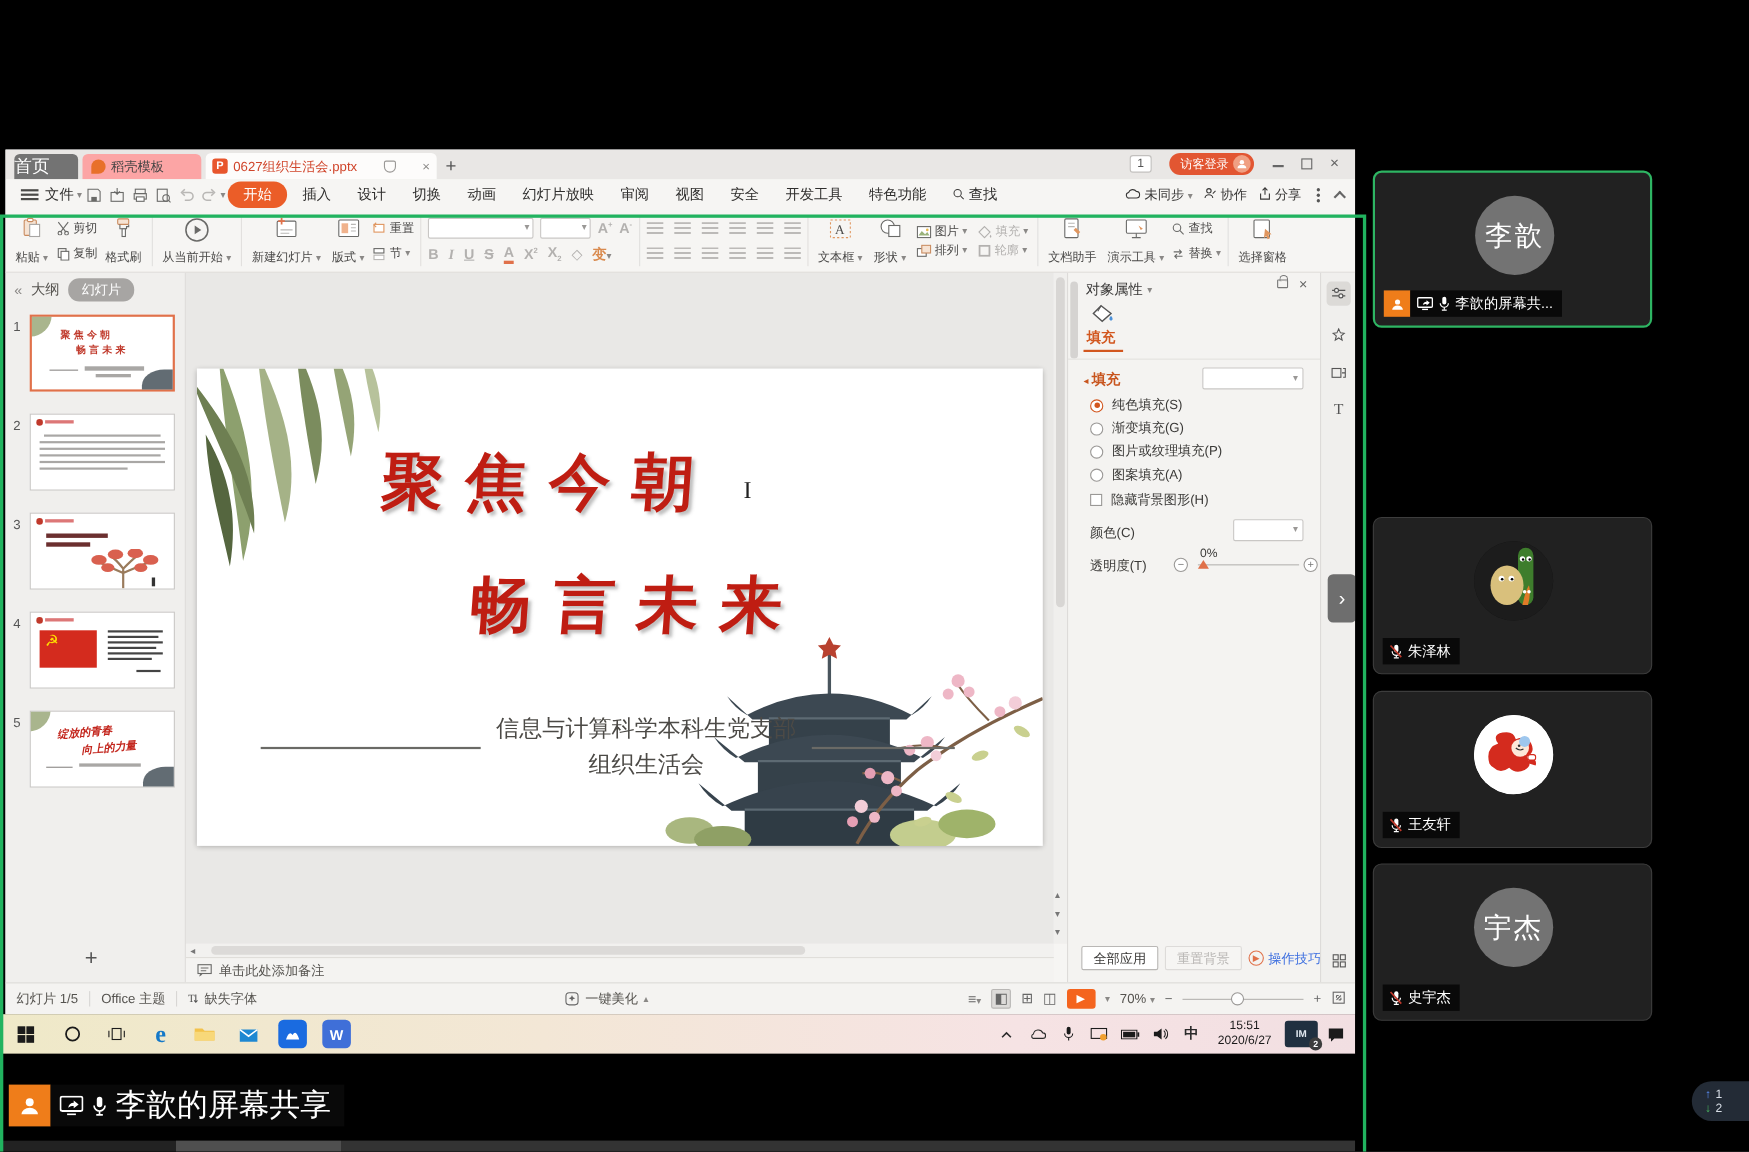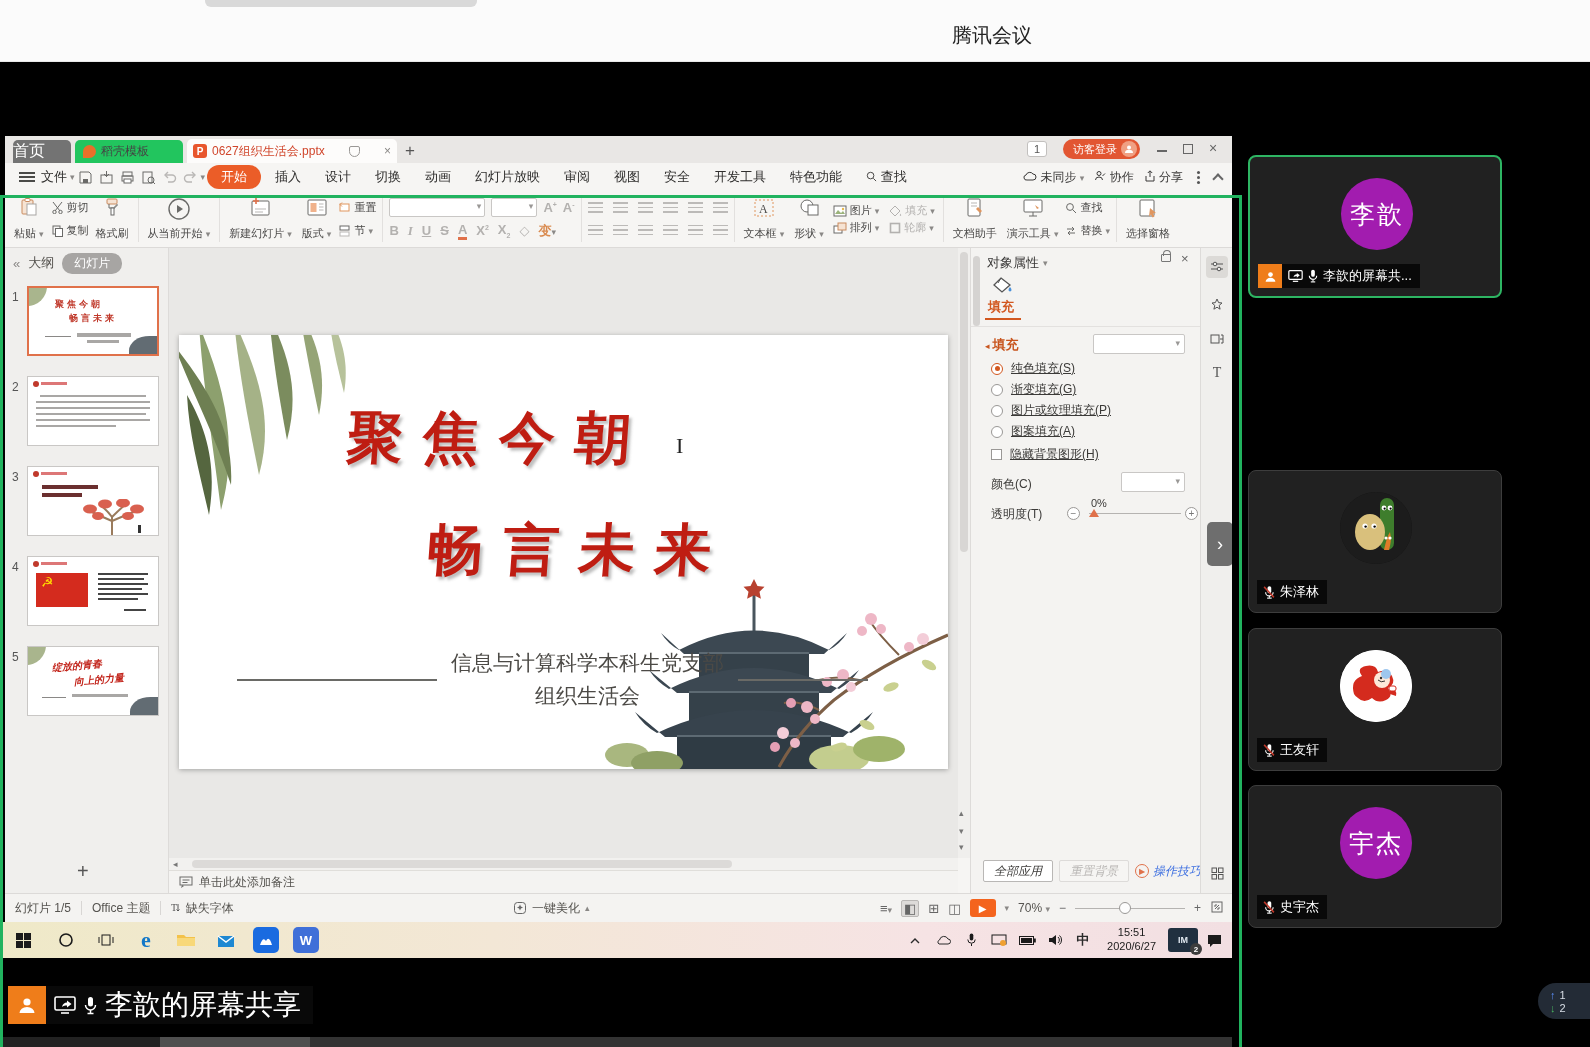--- a/index.html
+++ b/index.html
@@ -12,21 +12,21 @@
   .drag-handle{left:205px;top:0;width:272px;height:7px;background:#d9d9d9;border-radius:0 0 6px 6px;}
   .meet-title{left:952px;top:22px;font-size:20px;color:#222;}
   
   .share-region{left:0;top:62px;width:1232px;height:985px;background:#000;}
   .green-border{left:0;top:133px;width:1242px;height:893px;border:3px solid #21b35f;z-index:50;pointer-events:none;}
   
   .wps{left:5px;top:74px;width:1227px;height:786px;background:#f6f5f3;}
   .tabbar{left:0;top:0;width:1227px;height:27px;background:#e9e7e5;}
   .tab-home{left:8px;top:4px;width:58px;height:23px;background:#737373;color:#fff;border-radius:5px 5px 0 0;
             display:flex;align-items:center;justify-content:flex-start;font-size:16px;}
-  .tab-template{left:70px;top:4px;width:108px;height:23px;background:#22c55e;border-radius:5px 5px 0 0;
+  .tab-template{left:70px;top:4px;width:108px;height:23px;background:#fca5a5;border-radius:5px 5px 0 0;
             display:flex;align-items:center;gap:5px;padding-left:8px;font-size:12px;color:#444;}
   .tab-doc{left:182px;top:3px;width:210px;height:24px;background:#fdfcfb;border-radius:5px 5px 0 0;
             display:flex;align-items:center;gap:5px;padding:0 6px;font-size:12px;color:#d0452b;}
   .flame{width:13px;height:13px;border-radius:50% 50% 50% 0;background:#e8702a;}
   .pchip{width:14px;height:14px;background:#e8562d;color:#fff;font-size:10px;font-weight:bold;
          display:flex;align-items:center;justify-content:center;border-radius:3px;}
   .tab-x{color:#8a8886;margin-left:auto;}
   .pin-ic{width:11px;height:11px;border:1px solid #9a9896;border-radius:2px 2px 50% 50%;}
   .newtab{left:400px;top:5px;font-size:17px;color:#555;}
   .count-badge{left:1022px;top:5px;width:20px;height:16px;background:#fff;border:1px solid #c2c0be;border-radius:3px;
@@ -120,34 +120,34 @@
   .pp-lock:before{content:"";position:absolute;left:1px;top:-5px;width:6px;height:5px;border:1px solid #777;border-bottom:none;border-radius:4px 4px 0 0;}
   .pp-x{position:absolute;left:210px;top:3px;color:#666;font-size:13px;}
   .bucket{position:absolute;left:20px;top:28px;}
   .pp-filltab{position:absolute;left:17px;top:50px;color:#d2571f;font-size:13px;font-weight:bold;}
   .pp-underline{position:absolute;left:14px;top:70px;width:36px;height:2px;background:#d2571f;}
   .pp-div{position:absolute;left:0px;top:78px;width:230px;height:1px;background:#e3e1df;}
   .sec-head{position:absolute;left:14px;top:88px;color:#c8551e;font-weight:bold;font-size:13px;}
   .sec-arrow{color:#c8551e;font-size:9px;margin-right:3px;}
   .pp-combo{position:absolute;width:92px;height:20px;background:#fff;border:1px solid #c9c7c5;border-radius:2px;}
   .pp-combo:after{content:"▾";position:absolute;right:4px;top:3px;font-size:9px;color:#9a9896;}
-  .radio-row{position:absolute;left:20px;display:flex;align-items:center;gap:8px;font-size:12px;color:#3b3a38;text-decoration:underline;}
+  .radio-row{position:absolute;left:20px;display:flex;align-items:center;gap:8px;font-size:12px;color:#3b3a38;}
   .rdot{width:12px;height:12px;border:1px solid #9a9896;border-radius:50%;background:#fff;position:relative;}
   .rdot.sel{border-color:#d2571f;}
   .rdot.sel:before{content:"";position:absolute;left:2.5px;top:2.5px;width:5px;height:5px;border-radius:50%;background:#d2571f;}
   .cbox{width:11px;height:11px;border:1px solid #9a9896;background:#fff;}
   .pp-label{position:absolute;left:20px;font-size:12px;color:#3b3a38;}
   .tslider{position:absolute;left:118px;top:256px;width:92px;height:20px;}
   .ts-minus,.ts-plus{position:absolute;top:3px;width:13px;height:13px;border:1px solid #9a9896;border-radius:50%;
      font-size:10px;line-height:11px;text-align:center;color:#777;background:#fff;}
   .ts-minus{left:-22px;} .ts-plus{left:96px;}
   .ts-track{position:absolute;left:0;top:9px;width:92px;height:1px;background:#b5b3b1;}
   .ts-val{position:absolute;left:2px;top:-7px;font-size:11px;color:#3b3a38;}
   .ts-thumb{position:absolute;left:0px;top:5px;width:0;height:0;border-left:5px solid transparent;border-right:5px solid transparent;border-bottom:8px solid #e0714a;}
-  .pp-buttons{position:absolute;left:0;top:612px;width:230px;display:flex;gap:6px;padding-left:12px;align-items:center;font-style:italic;}
+  .pp-buttons{position:absolute;left:0;top:612px;width:230px;display:flex;gap:6px;padding-left:12px;align-items:center;}
   .ppbtn{height:22px;padding:0 10px;background:#fff;border:1px solid #b9b7b5;border-radius:2px;font-size:12px;color:#3b3a38;display:flex;align-items:center;}
   .ppbtn.dis{color:#b9b7b5;border-color:#dddbd9;background:#f6f5f3;}
   .tips{display:flex;align-items:center;gap:4px;font-size:12px;color:#3d6fe0;}
   .playdot{width:14px;height:14px;border-radius:50%;border:1px solid #e0714a;color:#e0714a;font-size:8px;display:flex;align-items:center;justify-content:center;}
   
   .strip{left:1195px;top:0;width:32px;height:645px;background:#f0efed;border-left:1px solid #dddbd9;}
   .strip-ic{position:absolute;left:5px;width:22px;height:22px;display:flex;align-items:center;justify-content:center;color:#555;}
   .strip-ic.sel{background:#dcdad7;border-radius:4px;}
   .expander{position:absolute;left:6px;top:274px;width:26px;height:44px;background:#6e6e6e;border-radius:5px;
      color:#fff;font-size:18px;display:flex;align-items:center;justify-content:center;}
@@ -183,42 +183,38 @@
   .share-overlay{position:absolute;left:8px;top:28px;height:38px;display:flex;align-items:stretch;}
   .ov-orange{width:38px;height:38px;background:#ef7d1a;display:flex;align-items:center;justify-content:center;}
   .ov-chip{background:rgba(10,10,10,.85);display:flex;align-items:center;gap:8px;padding:0 12px 0 8px;color:#fff;font-size:28px;}
   .gray-strip{position:absolute;left:0;top:79px;width:1232px;height:10px;background:#222;}
   .gs1{position:absolute;left:160px;top:0;width:150px;height:10px;background:#4f4f4f;}
   .gs2{position:absolute;left:310px;top:0;width:922px;height:10px;background:#333;}
   
   .video-panel{left:1232px;top:62px;width:358px;height:985px;background:#000;}
   .tile{position:absolute;left:16px;width:254px;height:143px;background:#212121;border:1px solid #3d3d3d;border-radius:8px;}
   .tile.active{border:2px solid #2eb563;}
-  .av{position:absolute;left:91px;top:21px;width:72px;height:72px;border-radius:50%;background:#a21caf;color:#fff;
+  .av{position:absolute;left:91px;top:21px;width:72px;height:72px;border-radius:50%;background:#737373;color:#fff;
       font-size:25px;display:flex;align-items:center;justify-content:center;letter-spacing:2px;overflow:hidden;}
   .av.white{background:#fff;}
   .av.darkimg{background:#161616;}
   .tile-label{position:absolute;left:8px;bottom:8px;display:flex;align-items:stretch;height:24px;}
   .lab-orange{width:24px;height:24px;background:#ef7d1a;display:flex;align-items:center;justify-content:center;}
   .lab-chip{background:rgba(0,0,0,.72);display:flex;align-items:center;gap:5px;padding:0 8px 0 6px;color:#fff;font-size:13px;white-space:nowrap;}
   
   .net-badge{left:1538px;top:983px;width:60px;height:36px;background:#232b36;border-radius:18px 0 0 18px;
      display:flex;flex-direction:column;justify-content:center;padding-left:12px;gap:1px;font-size:11px;color:#d8dee6;z-index:60;}
   .net-badge .up{color:#5b8ff9;} .net-badge .dn{color:#49b35f;}
   .nrow{display:flex;gap:4px;align-items:center;}
 </style>
 </head>
 <body>
 
 <div class="canvas">
 
-  <div class="abs topbar">
-    <div class="abs drag-handle"></div>
-    <div class="abs meet-title">腾讯会议</div>
-  </div>
 
   <div class="abs share-region">
 
     <div class="abs wps">
 
       <div class="abs tabbar">
         <div class="abs tab-home">
             <span>首页</span>
           </div>
         <div class="abs tab-template">

